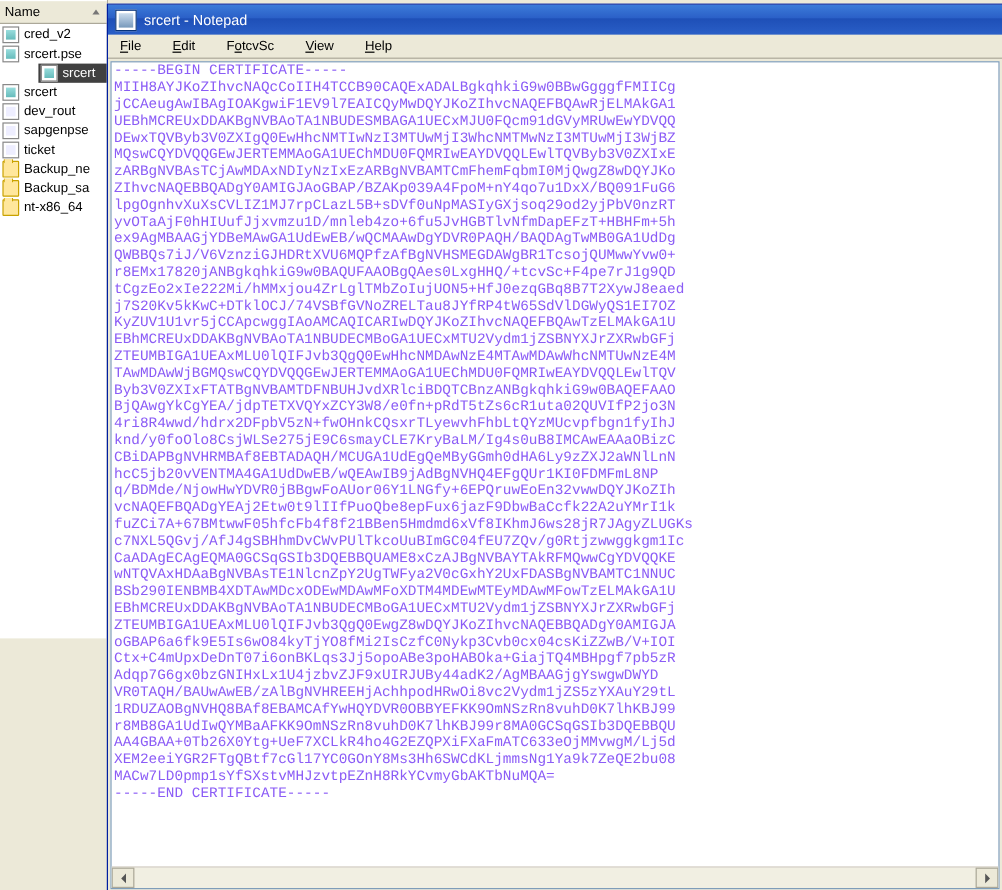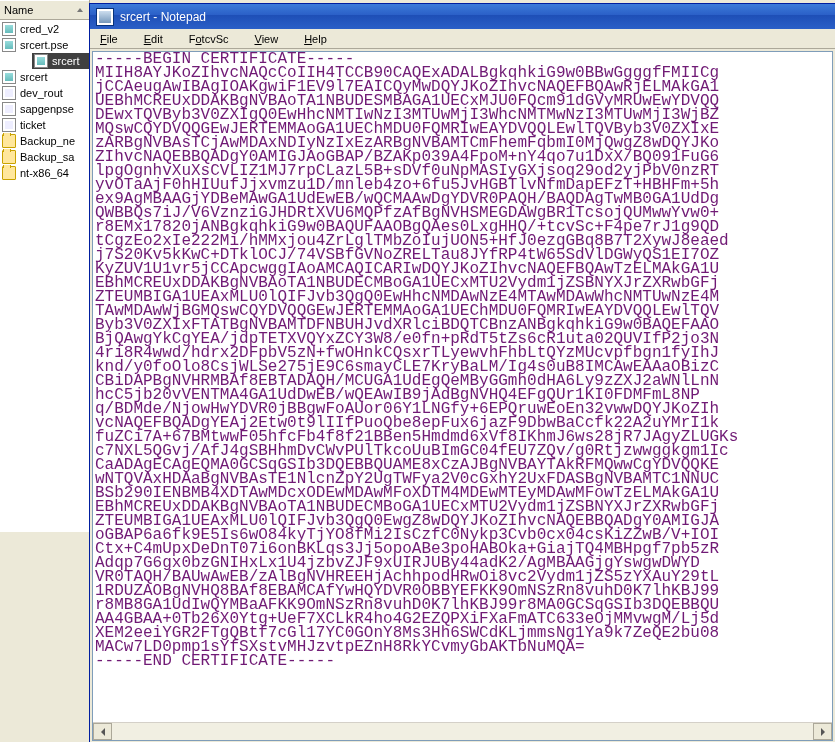--- a/index.html
+++ b/index.html
@@ -117,25 +117,25 @@
   .editor-wrap{
     flex:1;
     background:#fff;
     margin:2px;
     border:1px solid #7f9db9;
     position:relative;
     overflow:hidden;
   }
   .editor{
     font-family:"Lucida Console","Courier New",monospace;
-    font-size:16px;
+    font-size:12px;
     line-height:14px;
     white-space:pre;
     padding:0 2px;
-    color:#701a75;
+    color:#8b5cf6;
     position:absolute;inset:0 0 17px 0;
     overflow:hidden;
   }
   .hscroll{
     position:absolute;left:0;right:0;bottom:0;height:17px;
     background:#f1efe2;border-top:1px solid #d4d0c8;
     display:flex;align-items:center;
   }
   .hscroll .btn{
     width:17px;height:15px;background:#ece9d8;border:1px solid #aca899;

